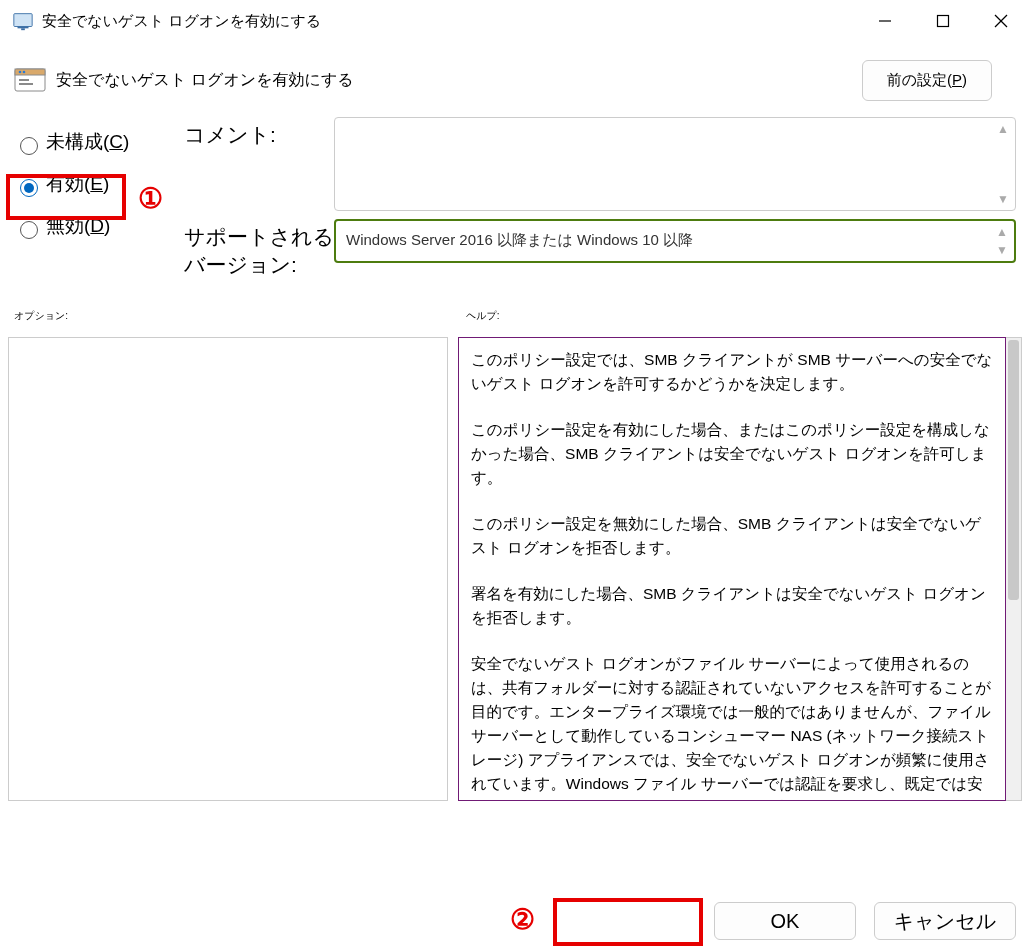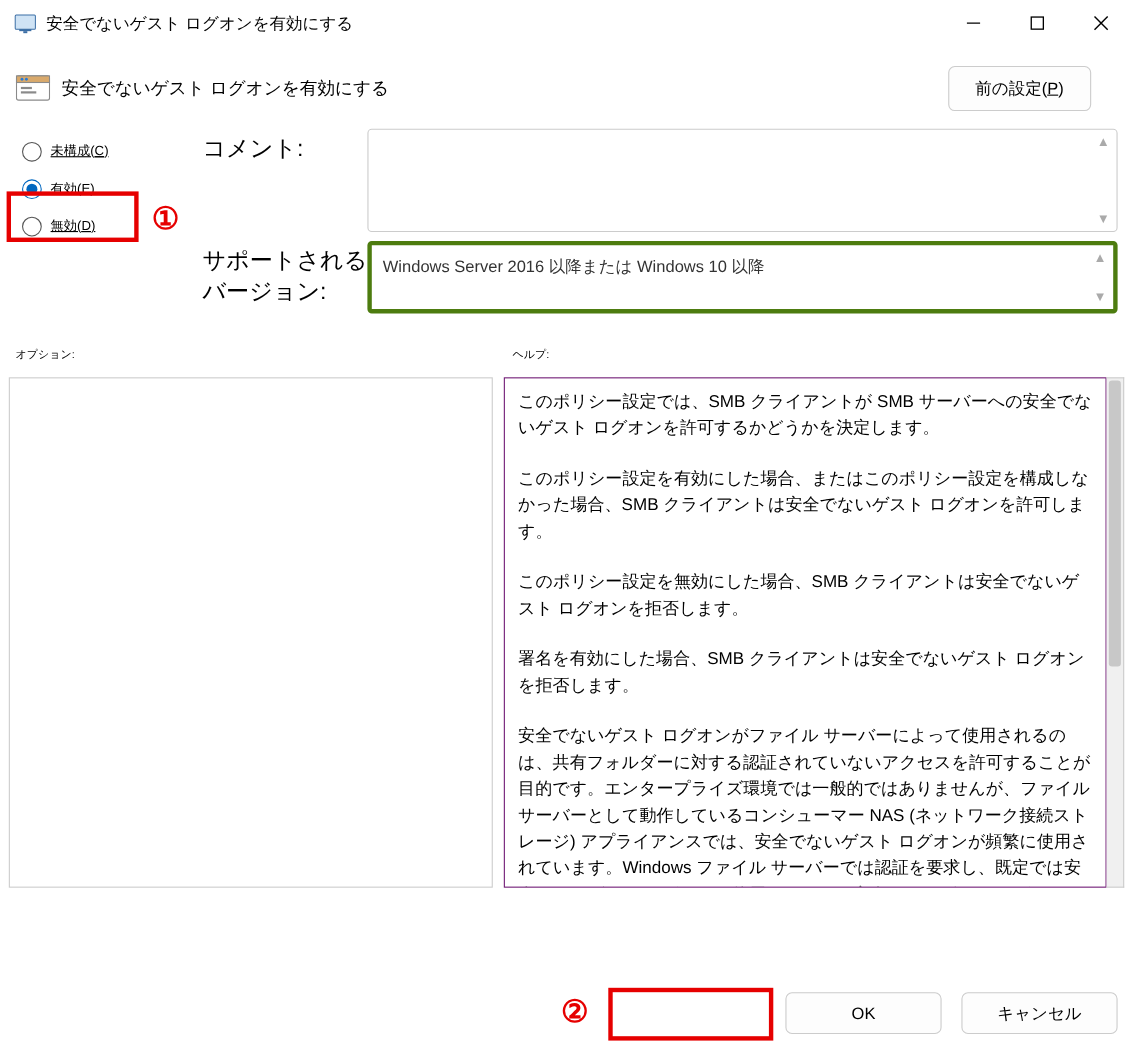--- a/index.html
+++ b/index.html
@@ -17,54 +17,54 @@
   .header-row { display: flex; align-items: center; padding: 18px 14px 10px 14px; }
   .header-icon { width: 32px; height: 32px; margin-right: 10px; flex-shrink: 0; }
   .header-title { font-size: 16px; color: #000; flex: 1; }
   .nav-buttons { display: flex; margin-right: 24px; }
   .nav-btn { border: 1px solid #ccc; border-radius: 6px; background: #fdfdfd; padding: 10px 24px; font-size: 15px; cursor: pointer; }
   .nav-btn .u { text-decoration: underline; }
 
   
   .config { display: flex; padding: 6px 14px 0 14px; }
   .radio-col { width: 170px; padding-top: 4px; }
-  .radio-item { display: flex; align-items: flex-start; font-size: 12px; margin: 8px 0 16px 6px; text-decoration: underline; }
+  .radio-item { display: flex; align-items: flex-end; font-size: 19px; margin: 8px 0 16px 6px; }
   .radio-item .u { text-decoration: underline; }
   .radio-outer { width: 18px; height: 18px; border: 1.5px solid #555; border-radius: 50%; margin-right: 8px; position: relative; flex-shrink: 0; }
   .radio-outer.sel { border-color: #0067c0; }
   .radio-outer.sel::after { content: ""; position: absolute; width: 10px; height: 10px; background: #0067c0; border-radius: 50%; top: 50%; left: 50%; transform: translate(-50%, -50%); }
   .hl-box1 { position: absolute; border: 4px solid #e60000; left: 6px; top: 174px; width: 120px; height: 46px; }
   .circ-num { position: absolute; color: #e60000; font-size: 28px; font-weight: bold; }
 
   .fields-col { flex: 1; }
   .field-row { display: flex; margin-bottom: 8px; }
   .field-label { width: 150px; font-size: 21px; padding-top: 4px; }
   .comment-box { flex: 1; height: 94px; border: 1px solid #ccc; border-radius: 4px; background: #fff; position: relative; padding: 6px 24px 6px 8px; font-size: 14px; }
-  .support-box { flex: 1; height: 66px; border: 4px solid #4d7c0f; border-radius: 4px; background: #fff; position: relative; padding: 10px 24px 6px 10px; font-size: 15px; color: #333; }
+  .support-box { flex: 1; height: 44px; border: 2px solid #4d7c0f; border-radius: 4px; background: #fff; position: relative; padding: 10px 24px 6px 10px; font-size: 15px; color: #333; }
   .scroll-tri { position: absolute; right: 6px; color: #aaa; font-size: 12px; user-select: none; }
   .tri-up { top: 4px; }
   .tri-down { bottom: 4px; }
 
   
   .section-labels { display: flex; padding: 22px 14px 4px 14px; font-size: 10px; }
   .section-labels .opt-label { width: 452px; }
 
   
   .panels { display: flex; padding: 10px 8px 0 8px; gap: 10px; height: 474px; }
   .options-panel { width: 440px; border: 1px solid #ccc; background: #fff; }
   .help-wrapper { flex: 1; display: flex; }
   .help-panel { flex: 1; border: 1px solid #701a75; background: #fff; padding: 10px 12px; font-size: 15.5px; line-height: 1.55; overflow: hidden; color: #000; }
   .help-panel p { margin: 0 0 22px 0; }
   .help-panel p:last-child { margin-bottom: 0; }
   .help-scroll { width: 16px; border: 1px solid #ccc; border-left: none; background: #f0f0f0; position: relative; }
   .help-thumb { position: absolute; left: 2px; right: 2px; top: 2px; height: 260px; background: #c8c8c8; border-radius: 3px; }
 
   
   .bottom-bar { position: absolute; bottom: 10px; right: 0; display: flex; gap: 18px; align-items: center; padding-right: 14px; }
-  .dlg-btn { border: 1px solid #ccc; border-radius: 6px; background: #fdfdfd; width: 142px; height: 38px; font-size: 15px; display: flex; align-items: center; justify-content: center; cursor: pointer; }
+  .dlg-btn { border: 1px solid #ccc; border-radius: 6px; background: #fdfdfd; width: 142px; height: 38px; font-size: 20px; display: flex; align-items: center; justify-content: center; cursor: pointer; }
   .dlg-btn .u { text-decoration: underline; }
   .hl-box2 { position: absolute; border: 4px solid #e60000; left: 553px; bottom: 4px; width: 150px; height: 48px; }
 </style>
 </head>
 <body>
 
 <div class="titlebar">
   <div class="icon-box">
     <svg viewBox="0 0 24 24">
         <rect x="2" y="4" width="20" height="14" rx="1" fill="#cfe3f5" stroke="#3b6ea5"></rect>

